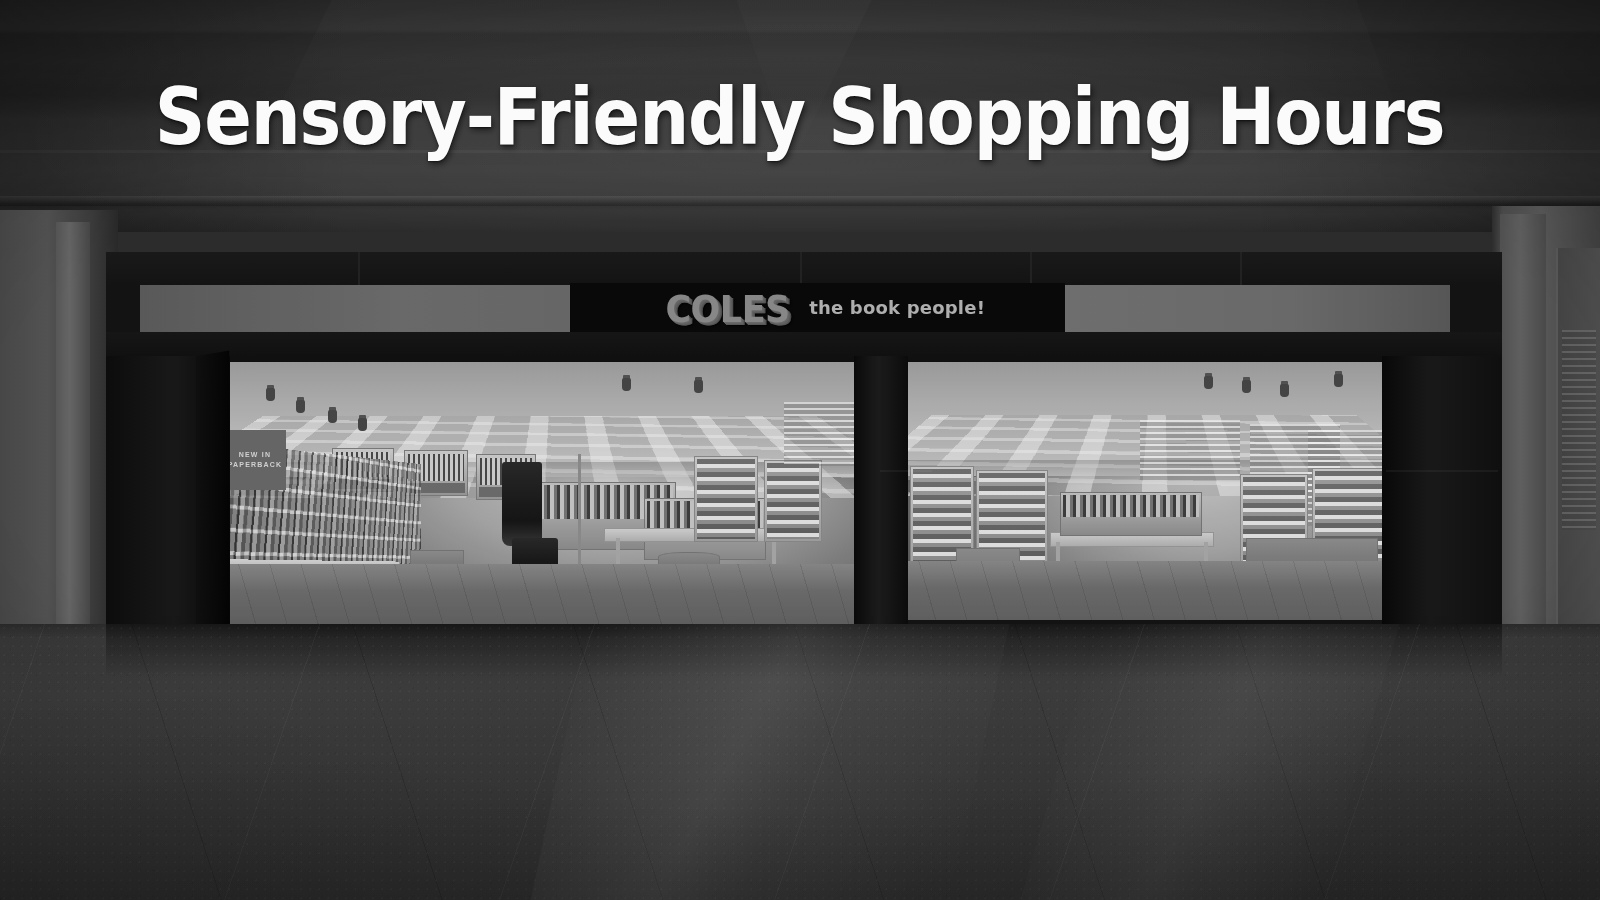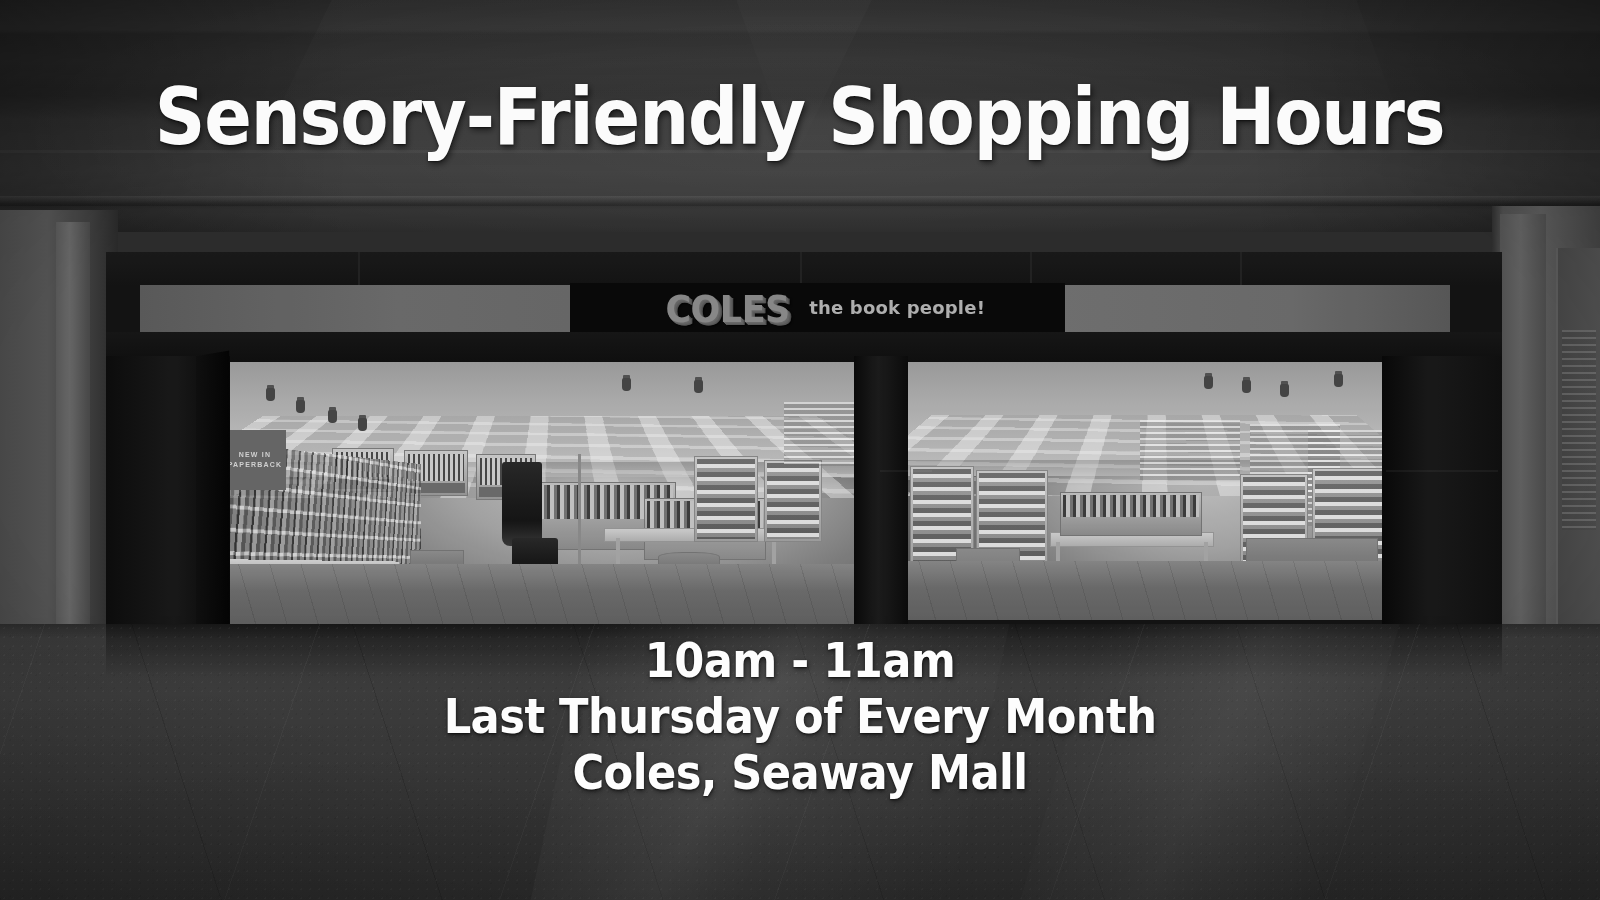--- a/index.html
+++ b/index.html
@@ -585,19 +585,14 @@
   <div class="layer floor-speckle"></div>
   <div class="layer floor-sheen-a"></div>
   <div class="layer floor-sheen-b"></div>
 
   <div class="layer grade"></div>
 
   <div class="title-wrap">
     <div class="title">Sensory-Friendly Shopping Hours</div>
   </div>
 
-  <div class="details">
-    <div class="detail-line detail-time">10am - 11am</div>
-    <div class="detail-line detail-when">Last Thursday of Every Month</div>
-    <div class="detail-line detail-where">Coles, Seaway Mall</div>
-  </div>
 
 </div>
 
 </body></html>

